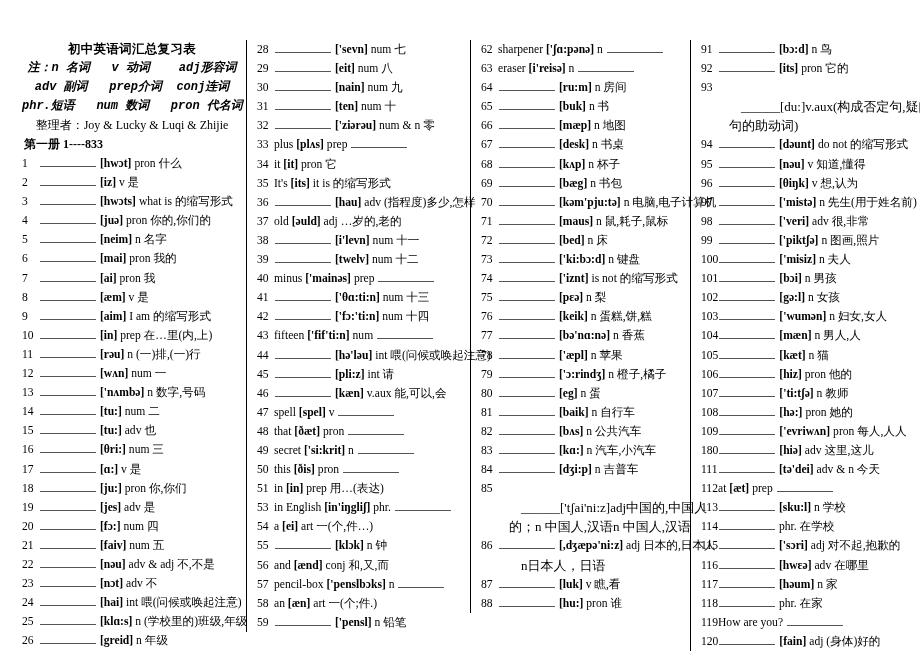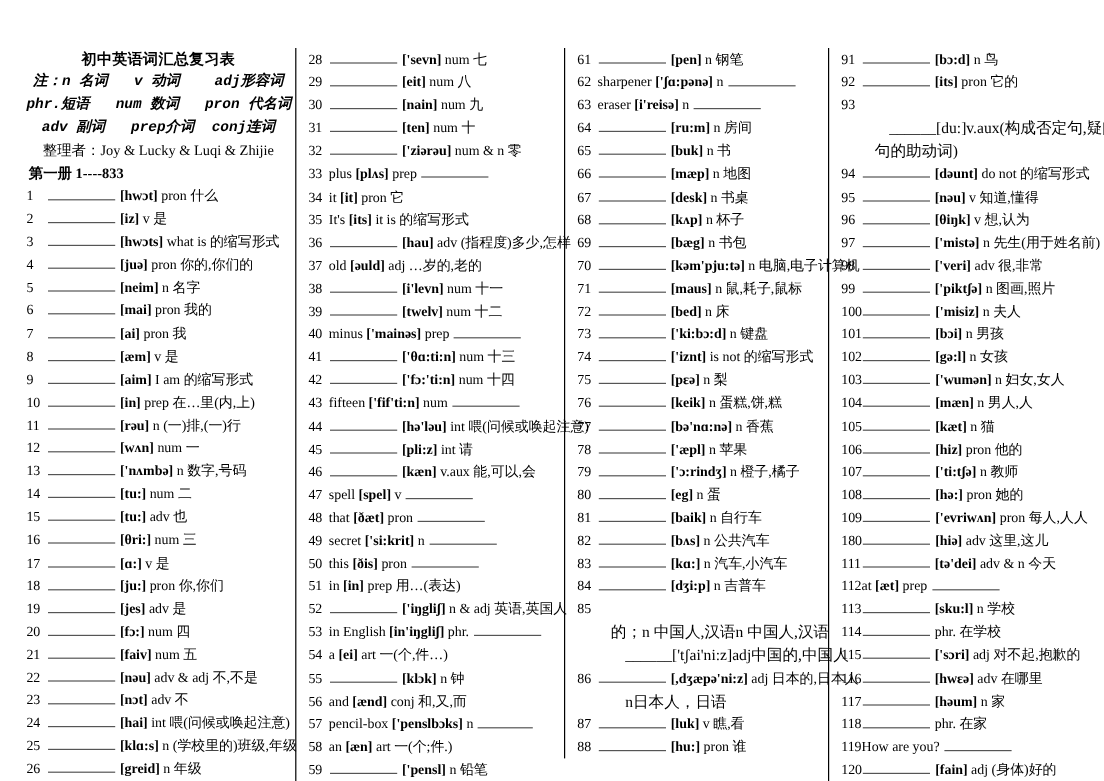--- a/index.html
+++ b/index.html
@@ -105,22 +105,22 @@
 </style>
 </head>
 <body>
 
 <div class="page">
   <div class="columns">
 
     <div class="col col-1">
       <div class="hdr-title">初中英语词汇总复习表</div>
       <div class="hdr-note">注：n 名词   v 动词    adj形容词</div>
+      <div class="hdr-note">adv 副词   prep介词  conj连词</div>
       <div class="hdr-note">phr.短语   num 数词   pron 代名词</div>
-      <div class="hdr-note">adv 副词   prep介词  conj连词</div>
       <div class="hdr-plain">整理者：Joy &amp; Lucky &amp; Luqi &amp; Zhijie</div>
       <div class="hdr-vol">第一册 1----833</div>
       <div class="entries">
           <div class="entry">
             <span class="num">1</span>
             <span class="body"><span class="blank w-lg"></span> <span class="ipa">[hwɔt]</span> <span class="pos">pron</span> <span class="cn">什么</span></span>
           </div>
           <div class="entry">
             <span class="num">2</span>
             <span class="body"><span class="blank w-lg"></span> <span class="ipa">[iz]</span> <span class="pos">v</span> <span class="cn">是</span></span>
@@ -320,24 +320,20 @@
           </div>
           <div class="entry">
             <span class="num">50</span>
             <span class="body"><span>this </span><span class="ipa">[ðis]</span> <span class="pos">pron</span> <span class="blank w-lg"></span></span>
           </div>
           <div class="entry">
             <span class="num">51</span>
             <span class="body"><span>in </span><span class="ipa">[in]</span> <span class="pos">prep</span> <span class="cn">用…(表达)</span></span>
           </div>
           <div class="entry">
-            <span class="num">52</span>
-            <span class="body"><span class="blank w-lg"></span> <span class="ipa">['iŋgliʃ]</span> <span class="pos">n &amp; adj</span> <span class="cn">英语,英国人</span></span>
-          </div>
-          <div class="entry">
             <span class="num">53</span>
             <span class="body"><span>in English </span><span class="ipa">[in'iŋgliʃ]</span> <span class="pos">phr.</span> <span class="blank w-lg"></span></span>
           </div>
           <div class="entry">
             <span class="num">54</span>
             <span class="body"><span>a </span><span class="ipa">[ei]</span> <span class="pos">art</span> <span class="cn">一(个,件…)</span></span>
           </div>
           <div class="entry">
             <span class="num">55</span>
             <span class="body"><span class="blank w-lg"></span> <span class="ipa">[klɔk]</span> <span class="pos">n</span> <span class="cn">钟</span></span>
@@ -357,24 +353,20 @@
           <div class="entry">
             <span class="num">59</span>
             <span class="body"><span class="blank w-lg"></span> <span class="ipa">['pensl]</span> <span class="pos">n</span> <span class="cn">铅笔</span></span>
           </div>
         </div>
     </div>
 
     <div class="col col-3">
       <div class="entries">
           <div class="entry">
-            <span class="num">61</span>
-            <span class="body"><span class="blank w-lg"></span> <span class="ipa">[pen]</span> <span class="pos">n</span> <span class="cn">钢笔</span></span>
-          </div>
-          <div class="entry">
             <span class="num">62</span>
             <span class="body"><span>sharpener </span><span class="ipa">['ʃɑ:pənə]</span> <span class="pos">n</span> <span class="blank w-lg"></span></span>
           </div>
           <div class="entry">
             <span class="num">63</span>
             <span class="body"><span>eraser </span><span class="ipa">[i'reisə]</span> <span class="pos">n</span> <span class="blank w-lg"></span></span>
           </div>
           <div class="entry">
             <span class="num">64</span>
             <span class="body"><span class="blank w-lg"></span> <span class="ipa">[ru:m]</span> <span class="pos">n</span> <span class="cn">房间</span></span>
@@ -456,22 +448,22 @@
             <span class="body"><span class="blank w-lg"></span> <span class="ipa">[kɑ:]</span> <span class="pos">n</span> <span class="cn">汽车,小汽车</span></span>
           </div>
           <div class="entry">
             <span class="num">84</span>
             <span class="body"><span class="blank w-lg"></span> <span class="ipa">[dʒi:p]</span> <span class="pos">n</span> <span class="cn">吉普车</span></span>
           </div>
           <div class="entry">
             <span class="num">85</span>
             <span class="body"></span>
           </div>
+          <div class="wrapline indent-1">______['tʃai'ni:z]adj中国的,中国人</div>
           <div class="wrapline indent-2">的；n 中国人,汉语n 中国人,汉语</div>
-          <div class="wrapline indent-1">______['tʃai'ni:z]adj中国的,中国人</div>
           <div class="entry">
             <span class="num">86</span>
             <span class="body"><span class="blank w-lg"></span> <span class="ipa">[,dʒæpə'ni:z]</span> <span class="pos">adj</span> <span class="cn">日本的,日本人</span></span>
           </div>
           <div class="wrapline indent-1">n日本人，日语</div>
           <div class="entry">
             <span class="num">87</span>
             <span class="body"><span class="blank w-lg"></span> <span class="ipa">[luk]</span> <span class="pos">v</span> <span class="cn">瞧,看</span></span>
           </div>
           <div class="entry">

